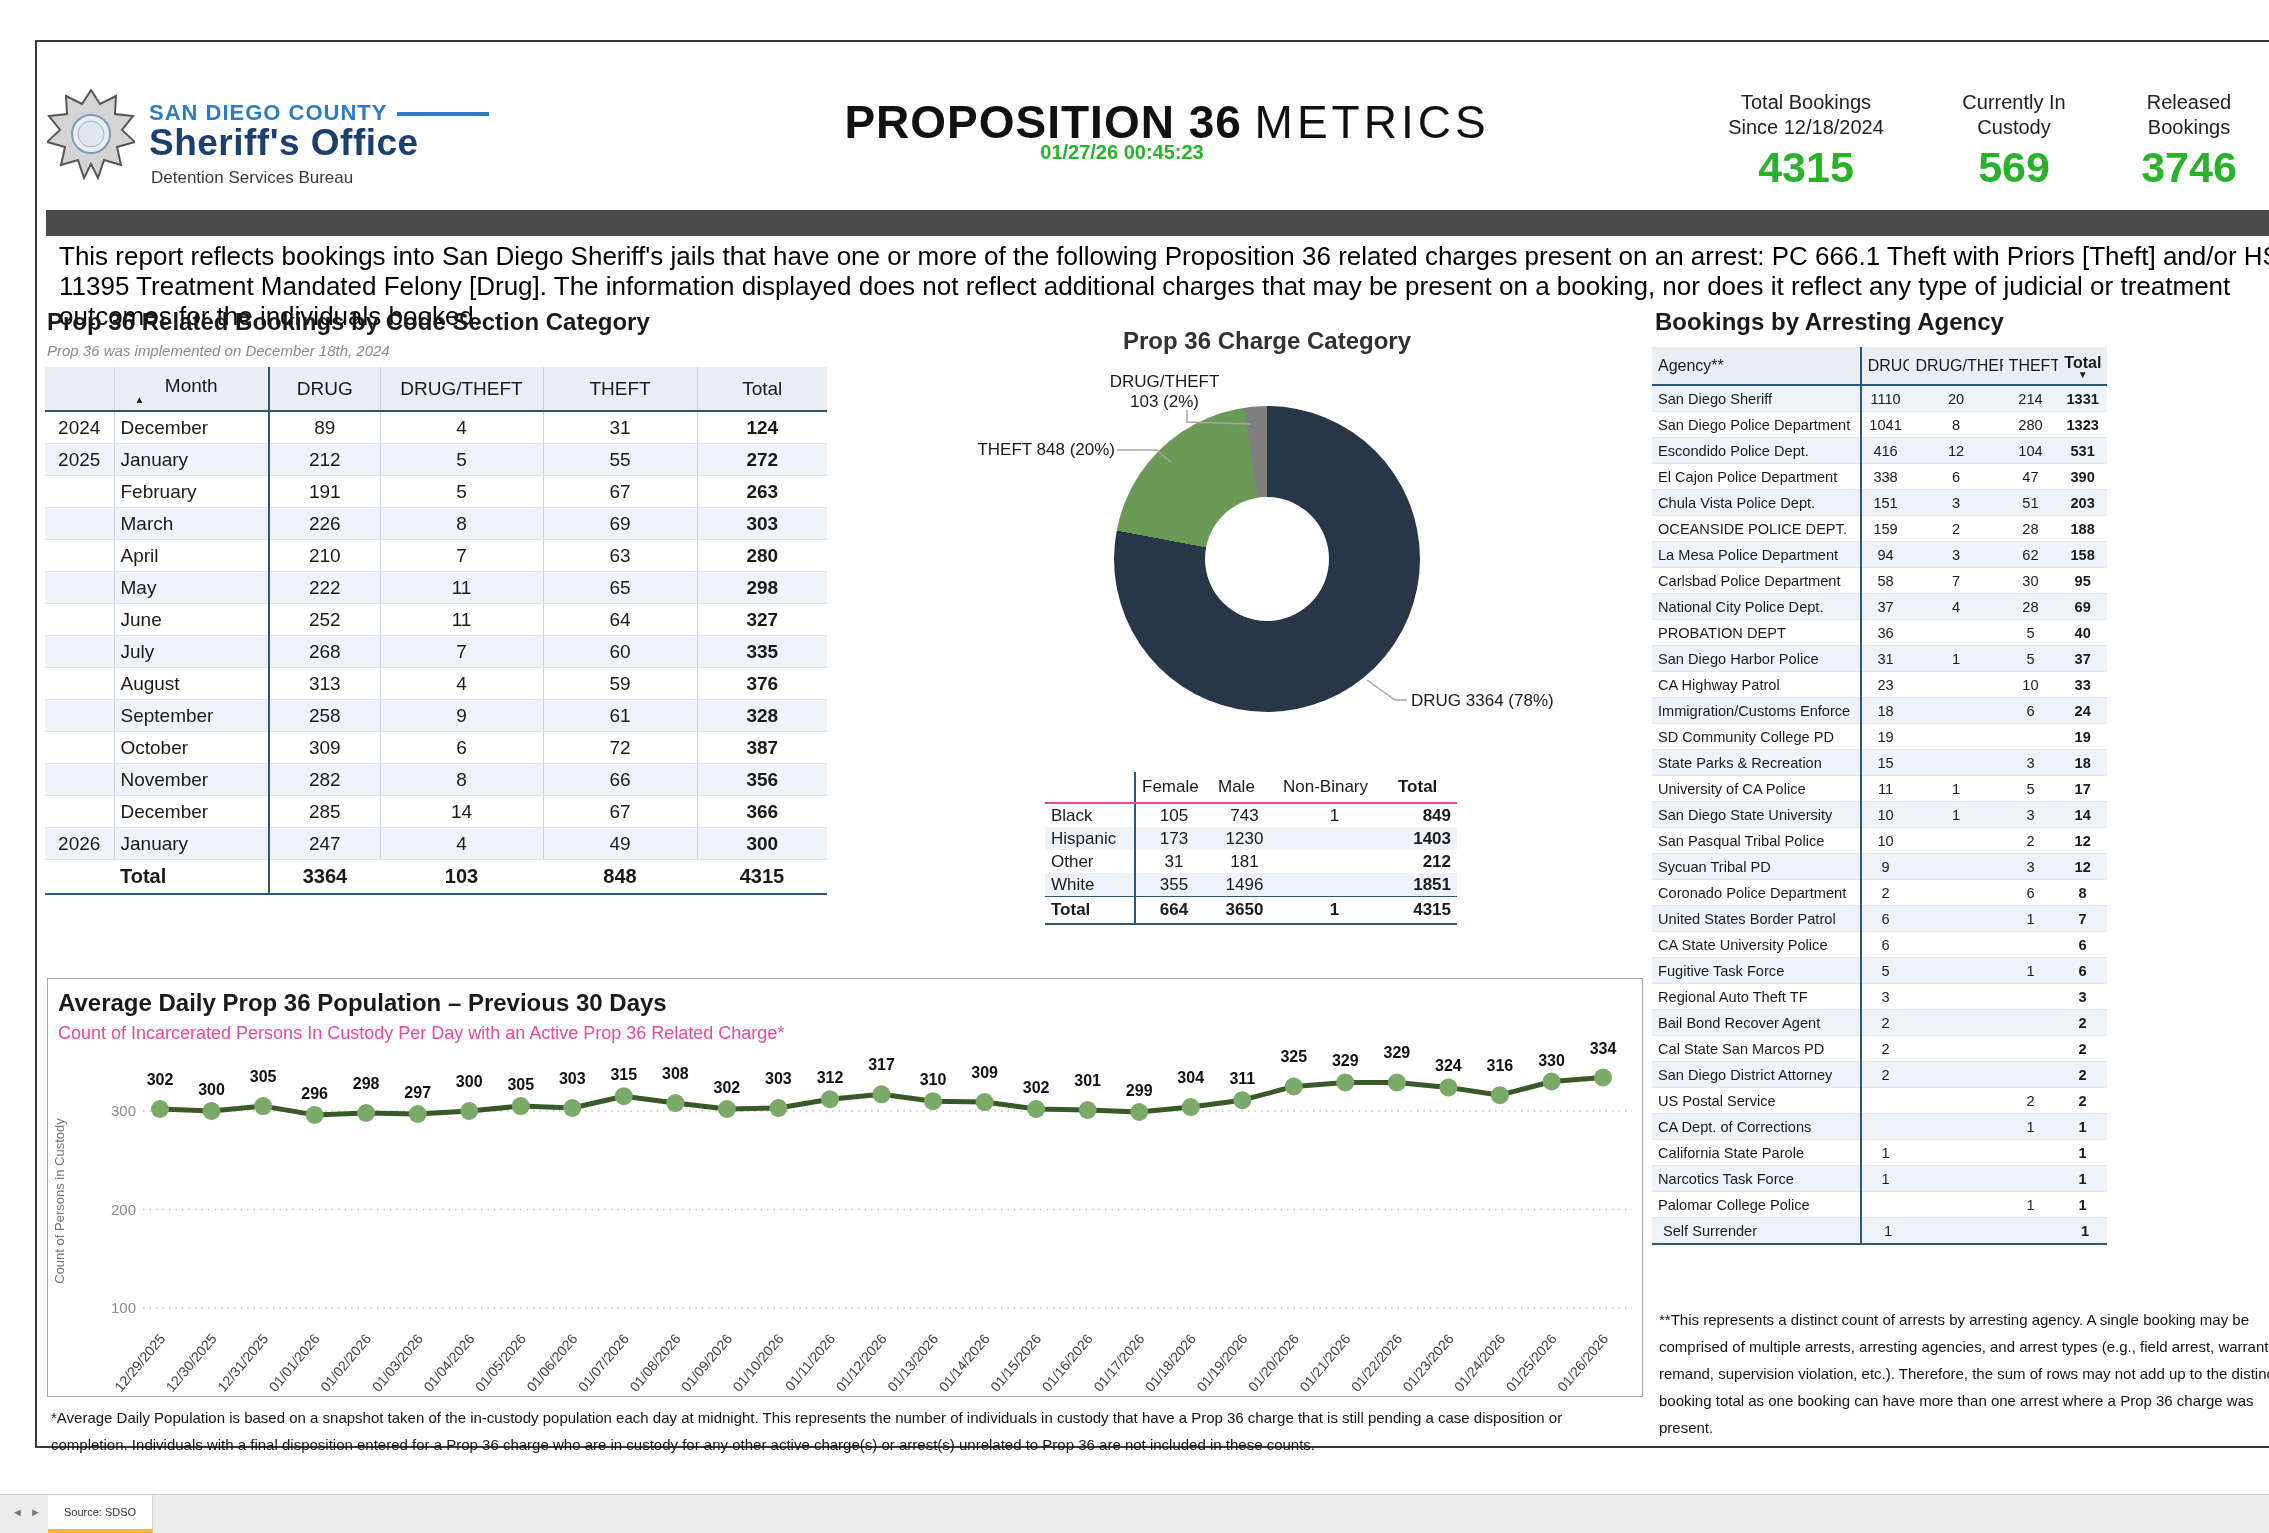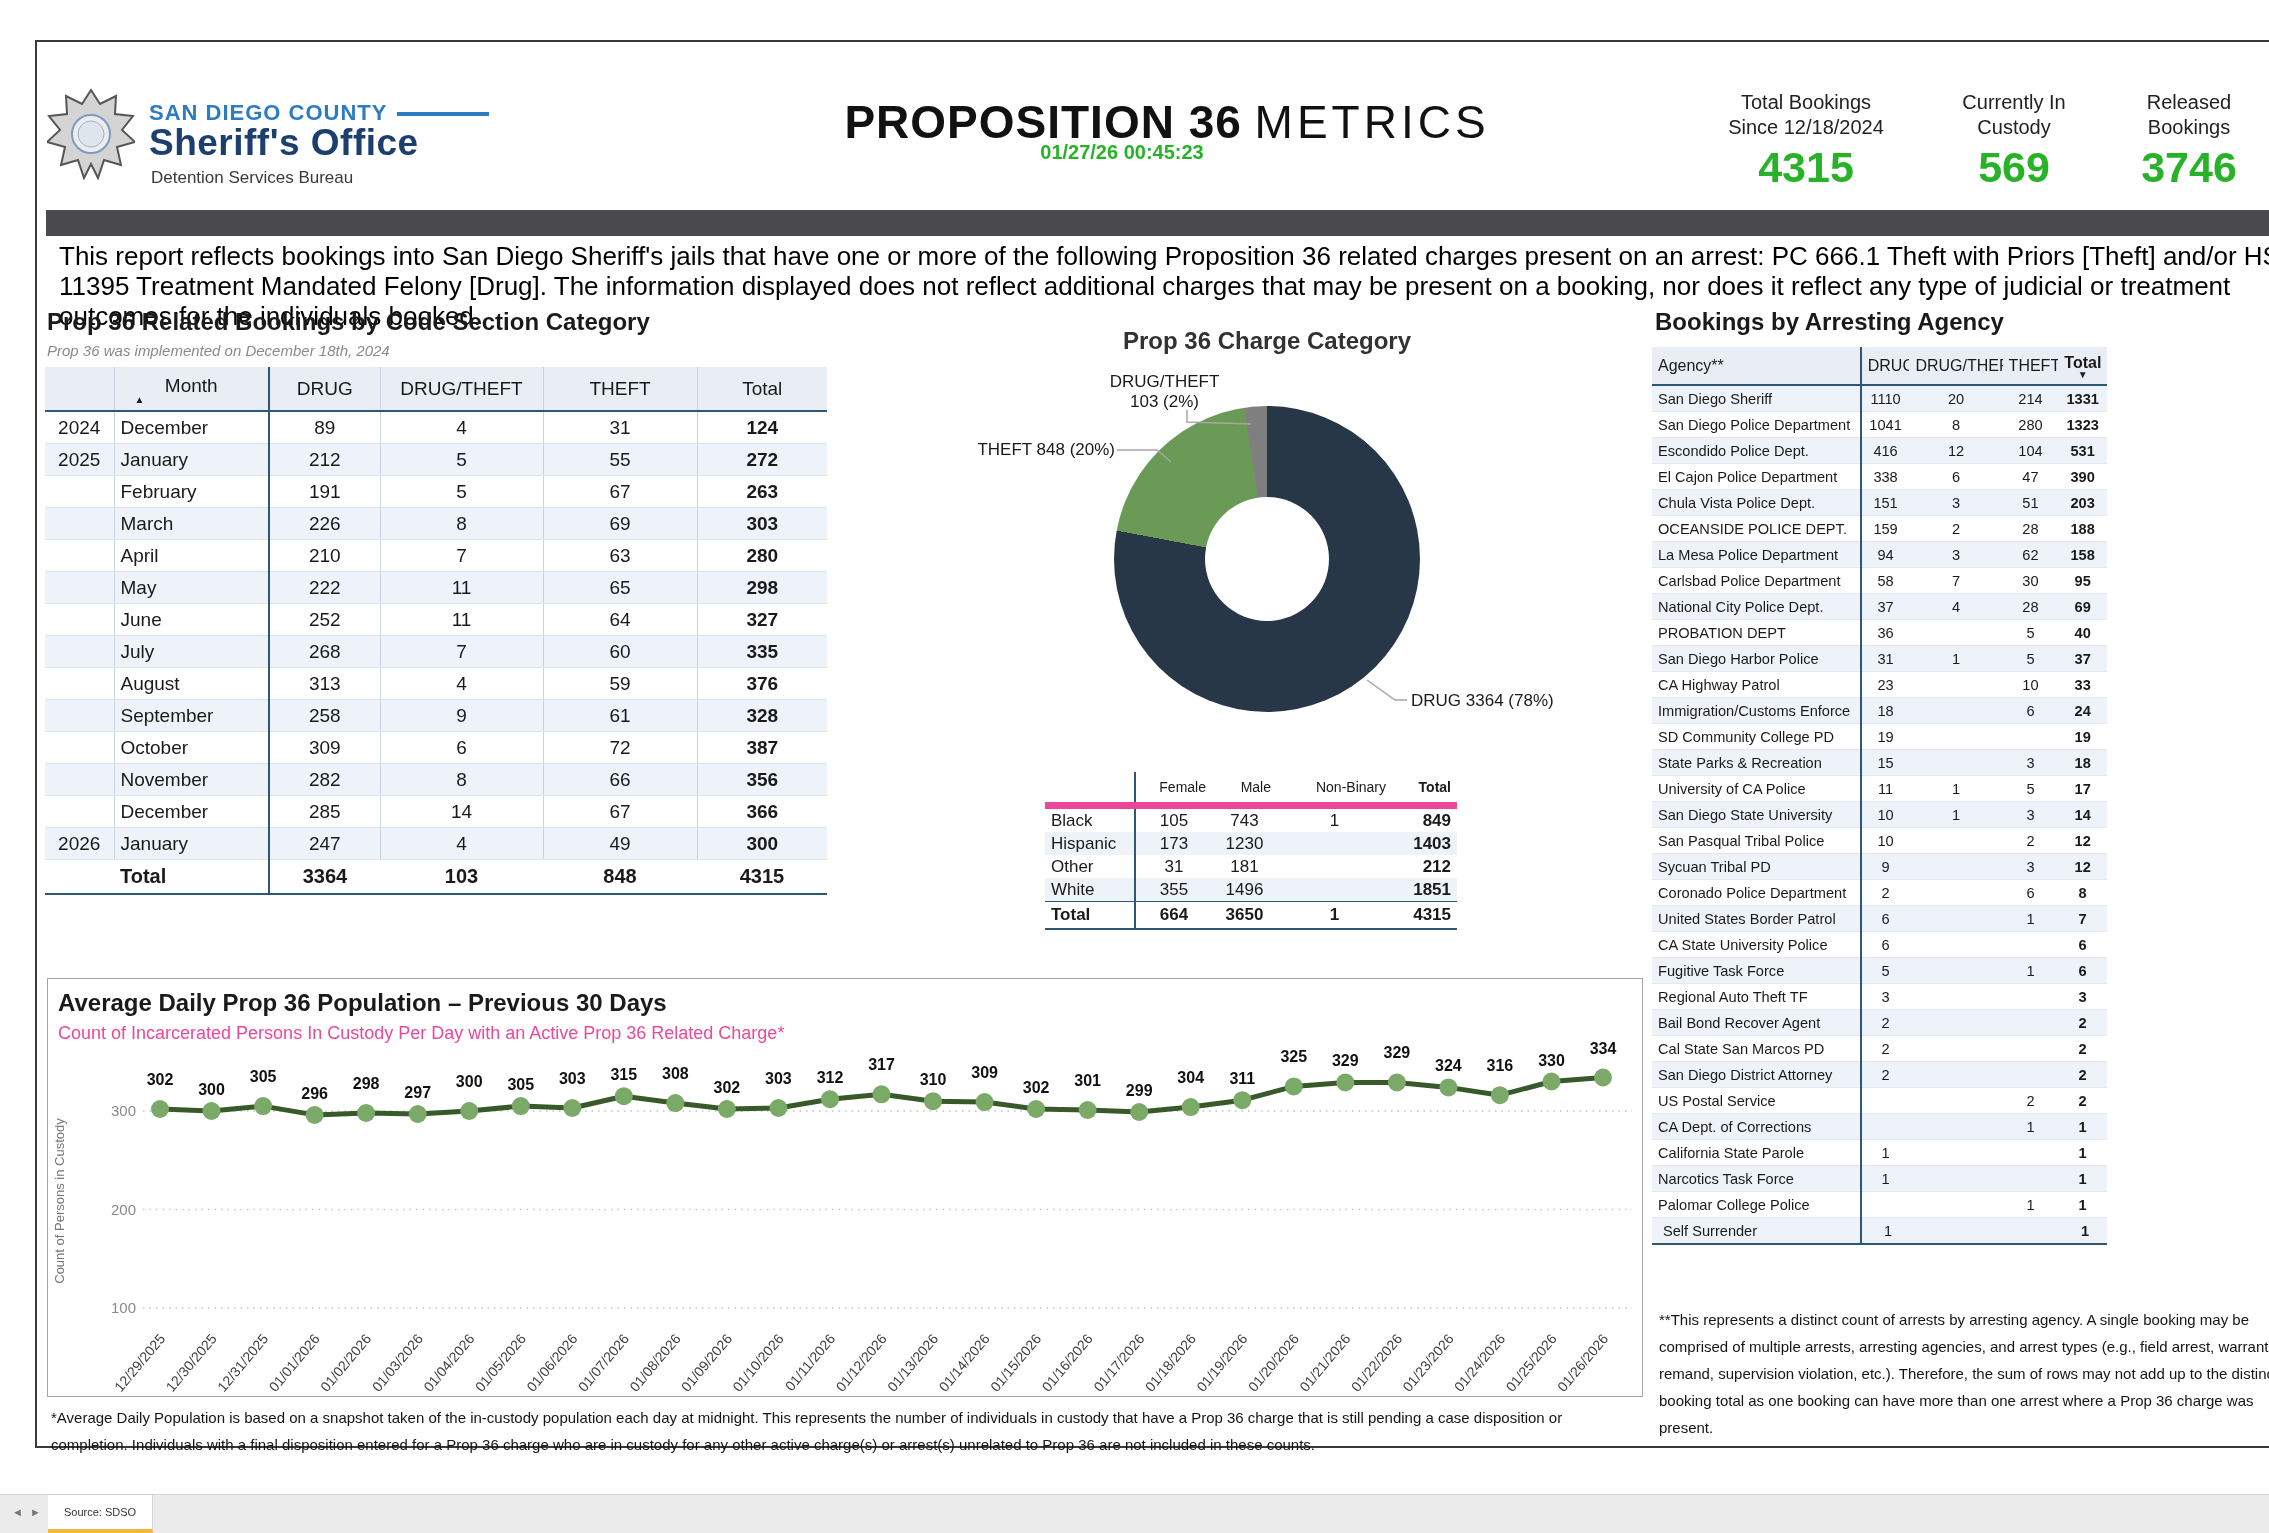--- a/index.html
+++ b/index.html
@@ -33,21 +33,21 @@
   .mtab th{height:43px;font-weight:bold;font-size:19px;background:#e9eef5;border-bottom:2px solid #2e5677;vertical-align:middle;}
   .mtab td{height:31px;font-size:19px;border-bottom:1px solid #dde4ec;text-align:center;}
   .mtab td.mo{text-align:left;}
   .mtab tbody tr:nth-child(even) td{background:#eef3f9;}
   .mtab .vline{border-right:2px solid #2e5677;}
   .mtab .lsep{border-right:1px solid #c9d3df;}
   .mtab tfoot td{height:33px;font-size:20px;font-weight:bold;border-top:1px solid #2e5677;border-bottom:2px solid #2e5677;background:#fff;}
   .sorticon{display:block;font-size:10px;line-height:6px;text-align:left;padding-left:14px;color:#222;}
   
   .gtab{left:1008px;top:730px;width:412px;}
-  .gtab th{height:30px;font-size:14px;border-bottom:7px solid #ec4899;vertical-align:middle;text-align:right;}
+  .gtab th{height:30px;font-size:17px;border-bottom:2px solid #ec4899;vertical-align:middle;text-align:left;}
   .gtab td{height:23px;font-size:17px;text-align:center;}
   .gtab td.lbl{text-align:left;}
   .gtab td.tot{text-align:right;font-weight:bold;}
   .gtab tbody tr:nth-child(even) td{background:#eef3f9;}
   .gtab .vline{border-right:2px solid #2e5677;}
   .gtab tfoot td{height:26px;font-weight:bold;border-top:1px solid #2e5677;border-bottom:2px solid #2e5677;}
   
   .atab{left:1615px;top:305px;width:455px;}
   .atab th{height:37px;font-size:16px;font-weight:bold;background:#e9eef5;border-bottom:2px solid #2e5677;vertical-align:middle;text-align:center;}
   .atab th.ag{text-align:left;font-weight:normal;}

